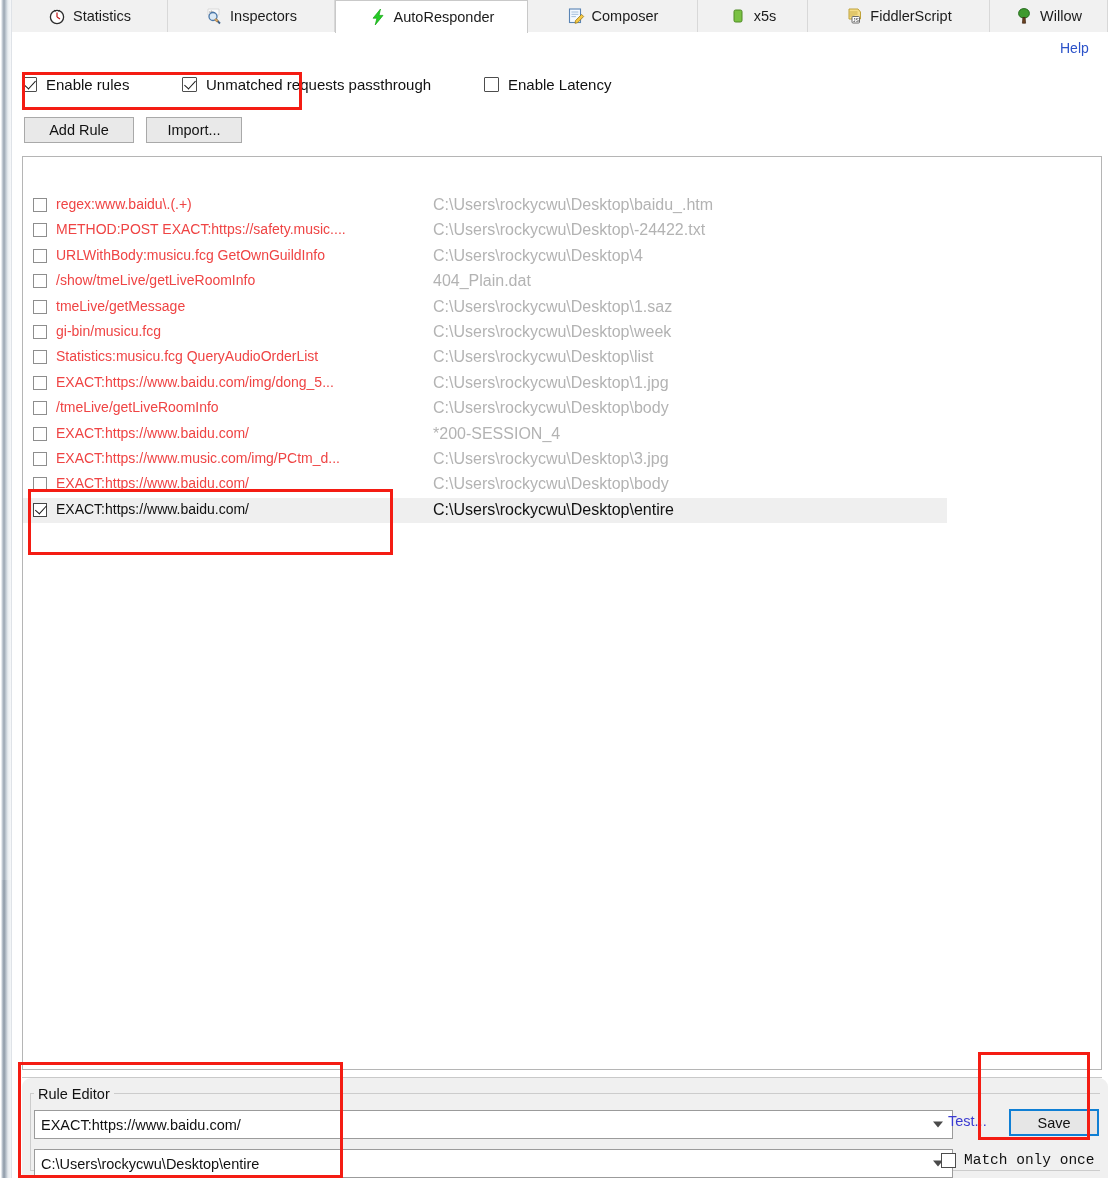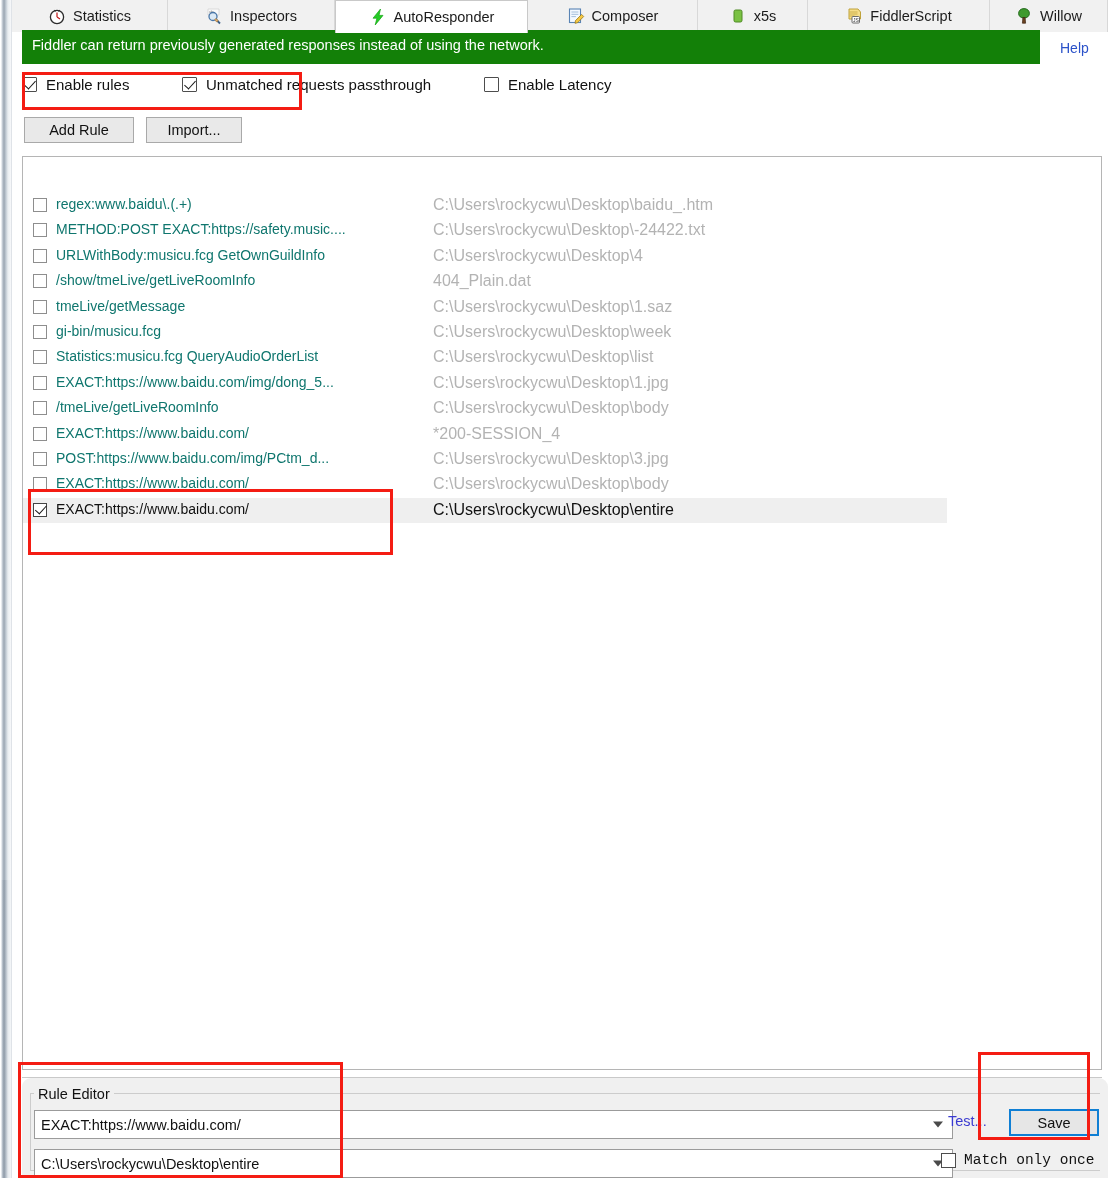--- a/index.html
+++ b/index.html
@@ -129,21 +129,21 @@
   .row.selected .rcb { border-color: #444; }
   .row.selected .rcb::after {
     content: "";
     position: absolute; left: 3.5px; top: -0.5px;
     width: 5px; height: 9.5px;
     border: solid #1a1a1a; border-width: 0 1.6px 1.6px 0;
     transform: rotate(42deg);
   }
   .row .match {
     position: absolute; left: 33px; top: 3px;
-    font-size: 14px; color: #0f766e; white-space: nowrap;
+    font-size: 14px; color: #ef4444; white-space: nowrap;
   }
   .row .resp {
     position: absolute; left: 410px; top: 3px;
     font-size: 16px; color: #b3b3b3; white-space: nowrap;
   }
   .row.selected .match, .row.selected .resp { color: #111; }
 
   
   .anno {
     position: absolute;
@@ -265,23 +265,20 @@
       </div>
       <div class="tab" style="left: 990px; width: 118px;">
         <span class="tab-ico"><svg viewBox="0 0 18 18">
             <path d="M9 1.6c3.4 0 5.4 2.3 5.4 4.8 0 2.7-2.2 4.6-5.4 4.6S3.6 9.1 3.6 6.4C3.6 3.9 5.6 1.6 9 1.6z" fill="#3f9a2e" stroke="#1f6318" stroke-width=".9"></path>
             <path d="M7.9 10.5h2.2l.5 5.7H7.4z" fill="#6b4221" stroke="#3e2512" stroke-width=".7"></path>
           </svg></span>
         <span>Willow</span>
       </div>
     </div>
 
-  <div class="banner">
-    <div class="banner-text">Fiddler can return previously generated responses instead of using the network.</div>
-  </div>
   <div class="help-link">Help</div>
 
   <div class="chkrow">
     <div id="opts-host">
         <div class="chk-item" style="left: 0px;">
           <span class="cbox checked"></span>
           <span>Enable rules</span>
         </div>
         <div class="chk-item" style="left: 160px;">
           <span class="cbox checked"></span>
@@ -345,21 +342,21 @@
             <span class="match">/tmeLive/getLiveRoomInfo</span>
             <span class="resp">C:\Users\rockycwu\Desktop\body</span>
           </div>
           <div class="row" style="top: 233.6px;">
             <span class="rcb"></span>
             <span class="match">EXACT:https://www.baidu.com/</span>
             <span class="resp">*200-SESSION_4</span>
           </div>
           <div class="row" style="top: 259px;">
             <span class="rcb"></span>
-            <span class="match">POST:https://www.baidu.com/img/PCtm_d...</span>
+            <span class="match">EXACT:https://www.music.com/img/PCtm_d...</span>
             <span class="resp">C:\Users\rockycwu\Desktop\3.jpg</span>
           </div>
           <div class="row" style="top: 284.4px;">
             <span class="rcb"></span>
             <span class="match">EXACT:https://www.baidu.com/</span>
             <span class="resp">C:\Users\rockycwu\Desktop\body</span>
           </div>
           <div class="row selected" style="top: 309.8px;">
             <span class="rcb"></span>
             <span class="match">EXACT:https://www.baidu.com/</span>

